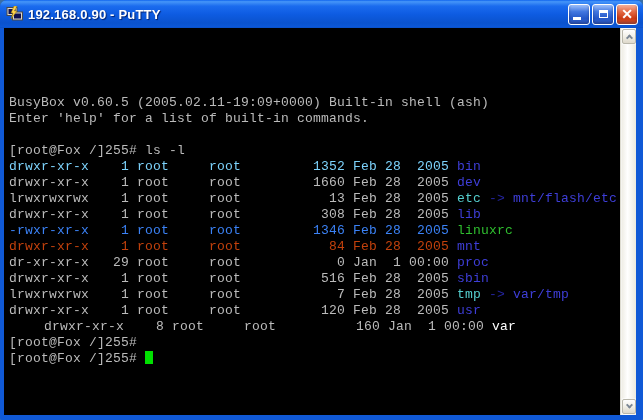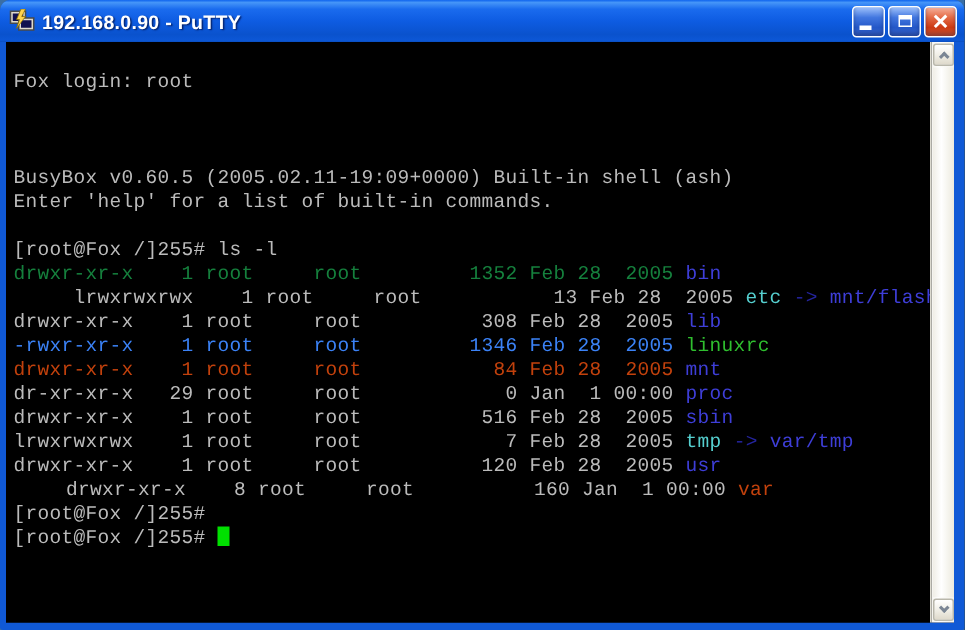--- a/index.html
+++ b/index.html
@@ -99,38 +99,38 @@
         </span>
       <span class="win-btn red">
           <span class="glyph-close">✕</span>
         </span>
     </span>
   </div>
 
   <div class="client">
     <div class="terminal">
         <div class="term-line">&nbsp;</div>
-        <div class="term-line"><span style="color: rgb(187, 187, 187);">Fox login: root</span></div>
         <div class="term-line">&nbsp;</div>
         <div class="term-line">&nbsp;</div>
         <div class="term-line">&nbsp;</div>
         <div class="term-line"><span style="color: rgb(187, 187, 187);">BusyBox v0.60.5 (2005.02.11-19:09+0000) Built-in shell (ash)</span></div>
         <div class="term-line"><span style="color: rgb(187, 187, 187);">Enter 'help' for a list of built-in commands.</span></div>
         <div class="term-line">&nbsp;</div>
         <div class="term-line"><span style="color: rgb(187, 187, 187);">[root@Fox /]255# ls -l</span></div>
-        <div class="term-line"><span style="color: #15803d; text-align: right;">drwxr-xr-x    1 root     root         1352 Feb 28  2005 </span><span style="color: rgb(62, 62, 216);">bin</span></div>
-        <div class="term-line"><span style="color: rgb(187, 187, 187); margin-left: 40px;">lrwxrwxrwx    1 root     root           13 Feb 28  2005 </span><span style="color: rgb(85, 207, 207);">etc</span><span style="color: rgb(36, 36, 158);"> -&gt; </span><span style="color: rgb(62, 62, 216);">mnt/flash/etc</span></div>
+        <div class="term-line"><span style="color: #7dd3fc; text-align: right;">drwxr-xr-x    1 root     root         1352 Feb 28  2005 </span><span style="color: rgb(62, 62, 216);">bin</span></div>
+        <div class="term-line"><span style="color: rgb(187, 187, 187);">drwxr-xr-x    1 root     root         1660 Feb 28  2005 </span><span style="color: rgb(62, 62, 216);">dev</span></div>
+        <div class="term-line"><span style="color: rgb(187, 187, 187);">lrwxrwxrwx    1 root     root           13 Feb 28  2005 </span><span style="color: rgb(85, 207, 207);">etc</span><span style="color: rgb(36, 36, 158);"> -&gt; </span><span style="color: rgb(62, 62, 216);">mnt/flash/etc</span></div>
         <div class="term-line"><span style="color: rgb(187, 187, 187); margin-top: 47px;">drwxr-xr-x    1 root     root          308 Feb 28  2005 </span><span style="color: rgb(62, 62, 216);">lib</span></div>
         <div class="term-line"><span style="color: #3b82f6;">-rwxr-xr-x    1 root     root         1346 Feb 28  2005 </span><span style="color: rgb(47, 191, 47);">linuxrc</span></div>
         <div class="term-line"><span style="color: #c2410c;">drwxr-xr-x    1 root     root           84 Feb 28  2005 </span><span style="color: rgb(62, 62, 216);">mnt</span></div>
         <div class="term-line"><span style="color: rgb(187, 187, 187);">dr-xr-xr-x   29 root     root            0 Jan  1 00:00 </span><span style="color: rgb(62, 62, 216);">proc</span></div>
         <div class="term-line"><span style="color: rgb(187, 187, 187); text-align: center;">drwxr-xr-x    1 root     root          516 Feb 28  2005 </span><span style="color: rgb(62, 62, 216);">sbin</span></div>
         <div class="term-line"><span style="color: rgb(187, 187, 187);">lrwxrwxrwx    1 root     root            7 Feb 28  2005 </span><span style="color: rgb(85, 207, 207);">tmp</span><span style="color: rgb(36, 36, 158);"> -&gt; </span><span style="color: rgb(62, 62, 216);">var/tmp</span></div>
         <div class="term-line"><span style="color: rgb(187, 187, 187);">drwxr-xr-x    1 root     root          120 Feb 28  2005 </span><span style="color: rgb(62, 62, 216);">usr</span></div>
-        <div class="term-line"><span style="color: rgb(187, 187, 187); margin-left: 35px;">drwxr-xr-x    8 root     root          160 Jan  1 00:00 </span><span style="color: #c2410c;">var</span></div>
+        <div class="term-line"><span style="color: rgb(187, 187, 187); margin-left: 35px;">drwxr-xr-x    8 root     root          160 Jan  1 00:00 </span><span style="color: #ffffff;">var</span></div>
         <div class="term-line"><span style="color: rgb(187, 187, 187);">[root@Fox /]255#</span></div>
         <div class="term-line"><span style="color: rgb(187, 187, 187);">[root@Fox /]255# </span><span class="cursor" style="background: rgb(0, 224, 0);"></span></div>
         <div class="term-line">&nbsp;</div>
       </div>
 
     <div class="scrollbar">
       <div class="scroll-btn up">
         <span class="chev up"></span>
       </div>
       <div class="scroll-track"></div>

